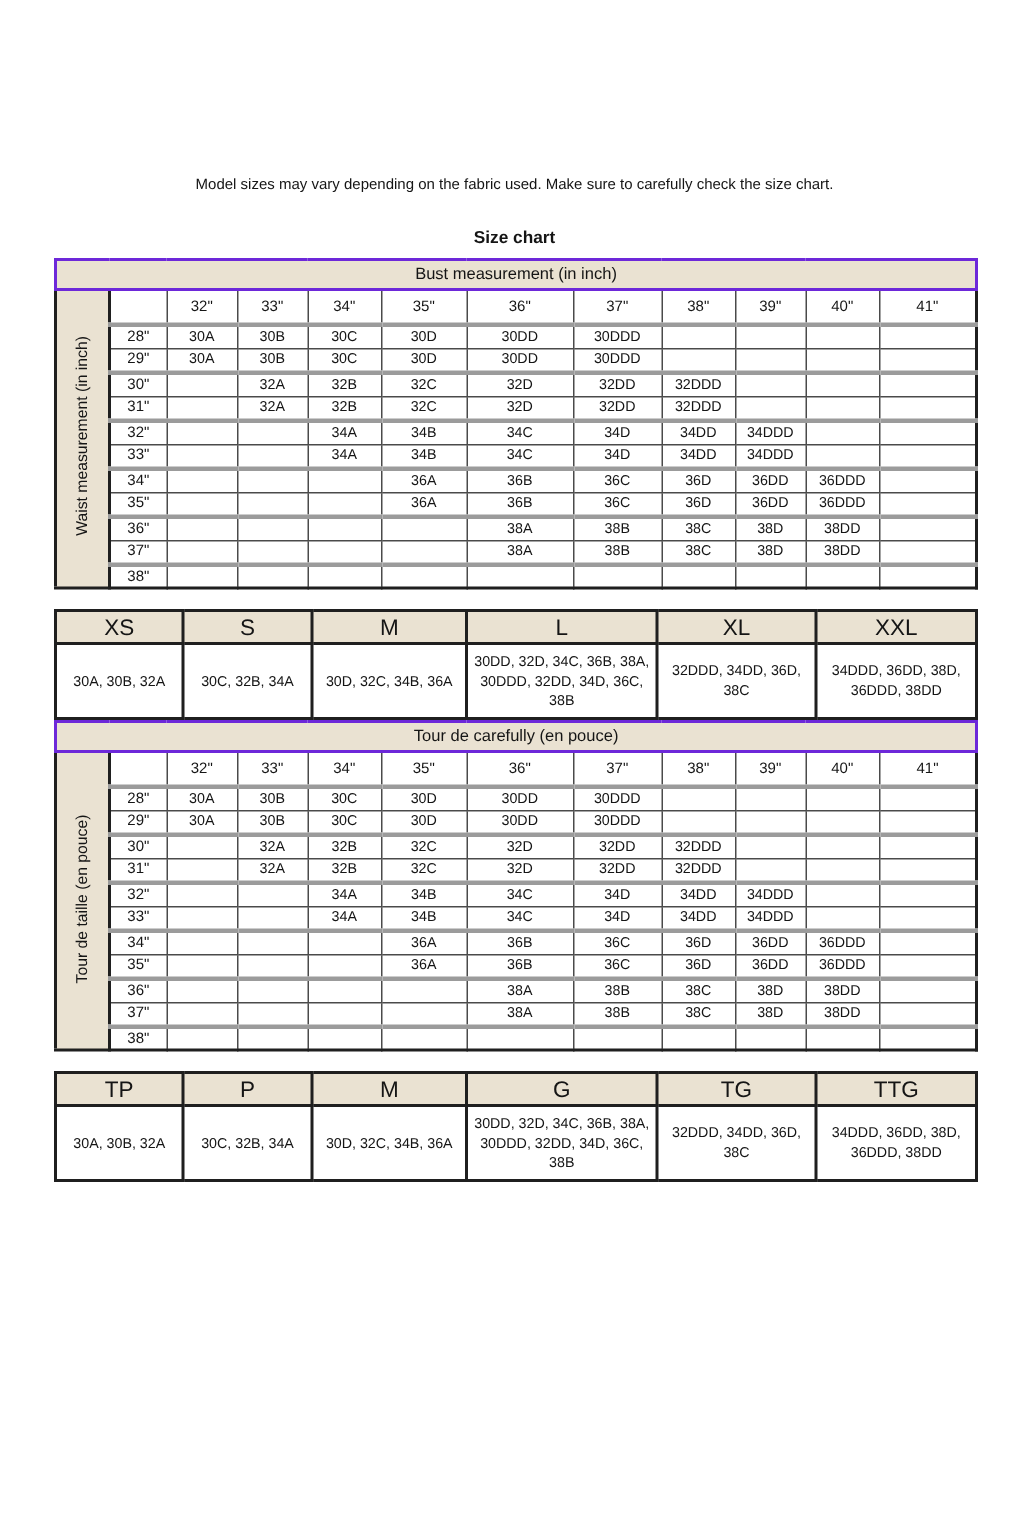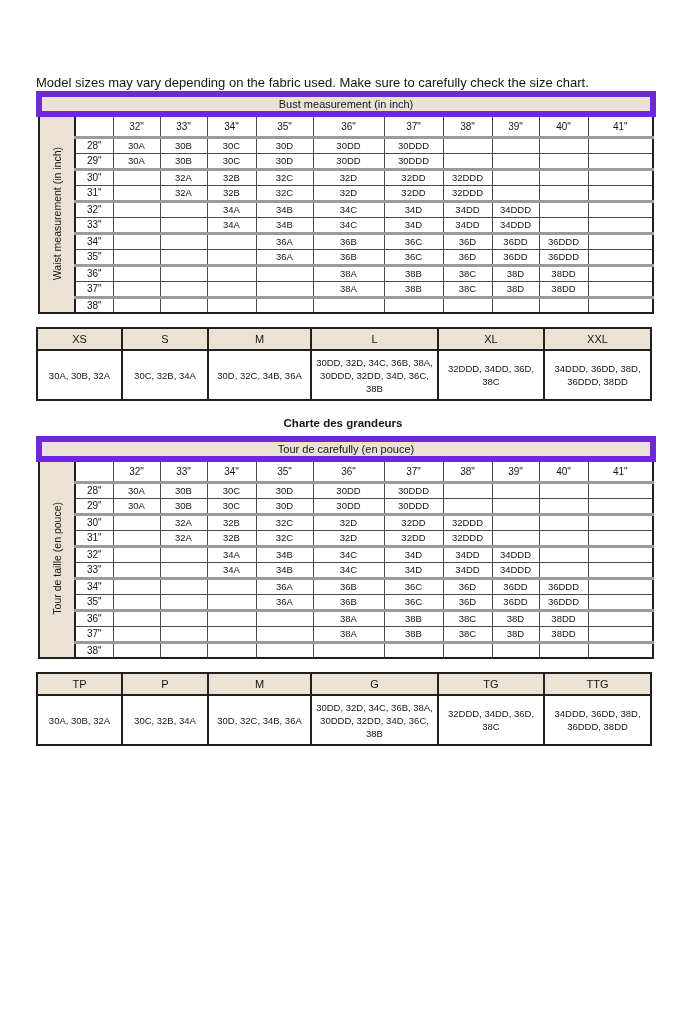--- a/index.html
+++ b/index.html
@@ -6,22 +6,23 @@
   html,body { background:#ffffff; }
   body {
     width:686px; height:1024px;
     font-family:"Liberation Sans", sans-serif;
     color:#151515;
     overflow:hidden;
   }
   .inner { width:614px; margin:0 auto; }
 
   .notice {
-    padding-top:74px;
-    font-size:13px;
+    padding-top:115px;
+    text-align:center;
+    font-size:10px;
     line-height:17px;
   }
 
   h2.sec-title {
     text-align:center;
     font-size:11.5px;
     font-weight:bold;
     margin-top:21px;
     margin-bottom:7px;
   }
@@ -37,21 +38,21 @@
     text-align:center;
     vertical-align:middle;
     font-size:9.5px;
     height:16px;
     padding:0;
     overflow:hidden;
     white-space:nowrap;
   }
   table.grid tr.band td {
     background:#eae2d2;
-    border:6px solid #6d28d9;
+    border:2px solid #6d28d9;
     font-size:11px;
     height:20px;
   }
   table.grid tr.colhead td { height:23px; font-size:10px; }
   table.grid td.side {
     background:#eae2d2;
     border-right:2px solid #1f1f1f;
     border-bottom:2px solid #1f1f1f;
     padding:0;
   }
@@ -72,41 +73,42 @@
     border:2px solid #1f1f1f;
     margin-top:13px;
   }
   table.groups td {
     border:2px solid #1f1f1f;
     text-align:center;
     vertical-align:middle;
   }
   table.groups tr.ghead td {
     background:#eae2d2;
-    font-size:11px;
+    font-size:15px;
     height:22px;
   }
   table.groups tr.gvals td {
     font-size:9.5px;
     line-height:13px;
     height:50px;
     padding:2px 3px;
   }
   .sec-fr h2.sec-title { margin-top:16px; }
 </style>
 </head>
 <body>
 
 <div class="inner">
 
   <div class="notice">
     <p>Model sizes may vary depending on the fabric used. Make sure to carefully check the size chart.</p>
   </div>
 
   <div class="sec-en">
+    <h2 class="sec-title">Size chart</h2>
 
     <table class="grid">
       <colgroup>
         <col style="width:36px">
           <col style="width:38px">
           <col style="width:47px">
           <col style="width:47px">
         <col style="width:49px">
           <col style="width:57px">
           <col style="width:71px">
@@ -306,21 +308,20 @@
             <td>30D, 32C, 34B, 36A</td>
             <td>30DD, 32D, 34C, 36B, 38A, 30DDD, 32DD, 34D, 36C, 38B</td>
             <td>32DDD, 34DD, 36D, 38C</td>
             <td>34DDD, 36DD, 38D, 36DDD, 38DD</td>
           </tr>
       </tbody>
     </table>
   </div>
 
   <div class="sec-fr">
-    <h2 class="sec-title">Charte des grandeurs</h2>
 
     <table class="grid">
       <colgroup>
         <col style="width:36px">
           <col style="width:38px">
           <col style="width:47px">
           <col style="width:47px">
         <col style="width:49px">
           <col style="width:57px">
           <col style="width:71px">

